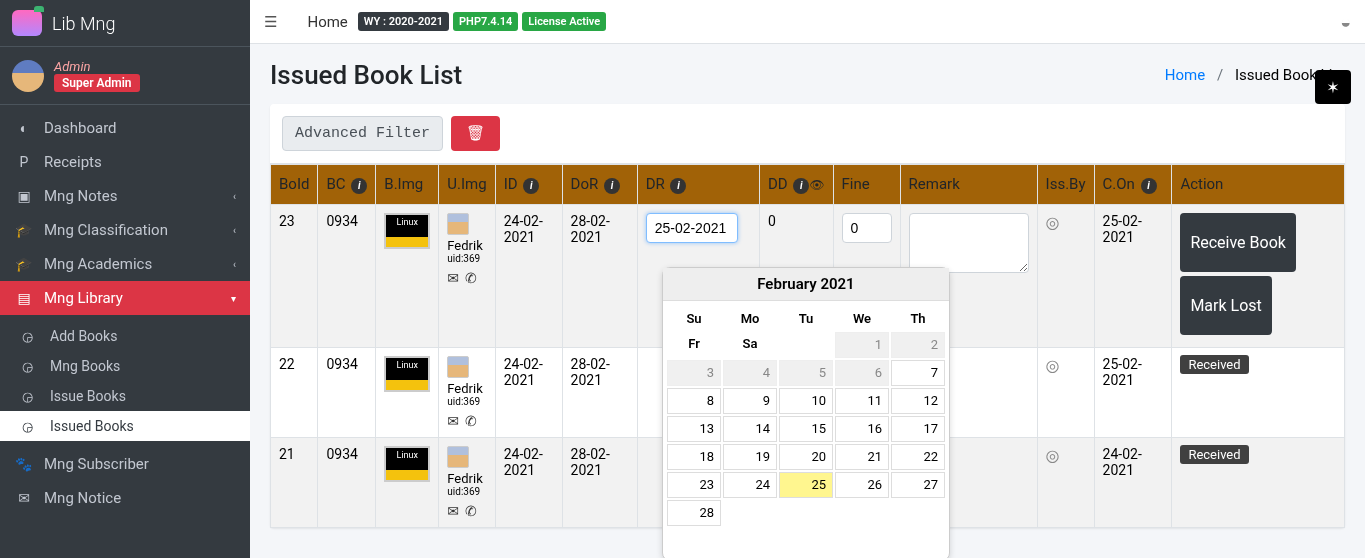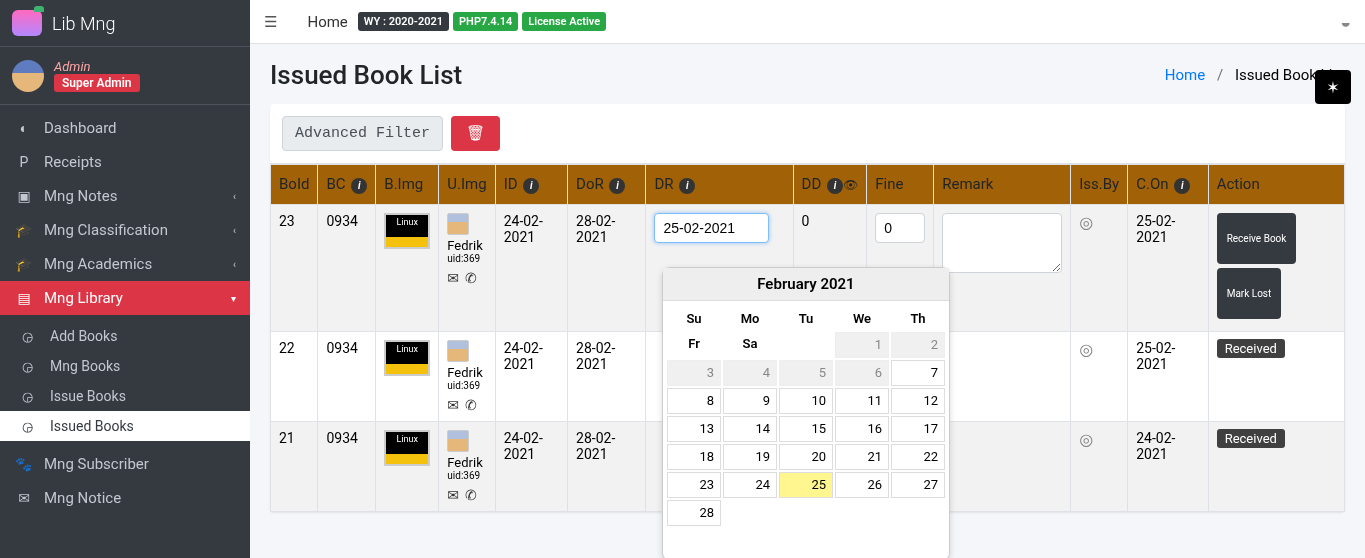--- a/index.html
+++ b/index.html
@@ -51,21 +51,21 @@
 .bookimg .ylw { position: absolute; bottom: 0; left: 0; right: 0; height: 10px; background: #f4c20d; }
 .uimg-cell { font-size: 13px; }
 .mini-avatar { width: 22px; height: 22px; border: 1px solid #ccc; border-radius: 2px; display: inline-block; background: linear-gradient(#b0c0dd 40%, #e6b77a 40%); }
 .uid { font-weight: 400; font-size: 10px; }
 .act-icons { margin-top: 6px; }
 .act-icons span { margin-right: 6px; font-size: 14px; color: #333; }
 .input-sm { width: 88%; border: 1px solid #80bdff; border-radius: 4px; padding: 6px 8px; font-size: 14px; box-shadow: 0 0 4px rgba(0,123,255,.4); }
 .input-plain { width: 50px; border: 1px solid #ced4da; border-radius: 4px; padding: 6px 8px; font-size: 14px; }
 .textarea-sm { width: 120px; height: 60px; border: 1px solid #ced4da; border-radius: 4px; resize: both; }
 .smwrite { font-size: 16px; color: #888; }
-.btn-dark { background: #343a40; color: #fff; padding: 20px 10px; font-size: 10px; border-radius: 4px; white-space: nowrap; margin-bottom: 4px; display: block; }
+.btn-dark { background: #343a40; color: #fff; padding: 20px 10px; font-size: 16px; border-radius: 4px; white-space: nowrap; margin-bottom: 4px; display: block; }
 .action-col .btn-dark { display: inline-block; margin-right: 2px; }
 .badge-rcv { background: #404040; color: #fff; padding: 2px 8px; border-radius: 3px; font-size: 13px; }
 .datepick { position: absolute; top: 267px; left: 662px; width: 288px; background: #fff; border: 1px solid #ccc; border-radius: 8px; z-index: 50; box-shadow: 0 2px 6px rgba(0,0,0,.15); }
 .dp-head { background: #eee; text-align: center; padding: 7px; font-size: 15px; font-weight: 600; border-bottom: 1px solid #ddd; }
 .dp-grid { display: grid; grid-template-columns: repeat(5, 1fr); gap: 2px; padding: 6px 4px; }
 .dp-dow { text-align: center; font-weight: 600; font-size: 13px; padding: 4px 0; }
 .dp-day { text-align: right; padding: 4px 6px; border: 1px solid #ddd; font-size: 13px; cursor: pointer; min-height: 26px; }
 .dp-day.other { background: #f0f0f0; color: #888; border-color: #eee; }
 .dp-day.sel { background: #fff68f; }
 .dp-day.empty { border: 0; visibility: hidden; }

